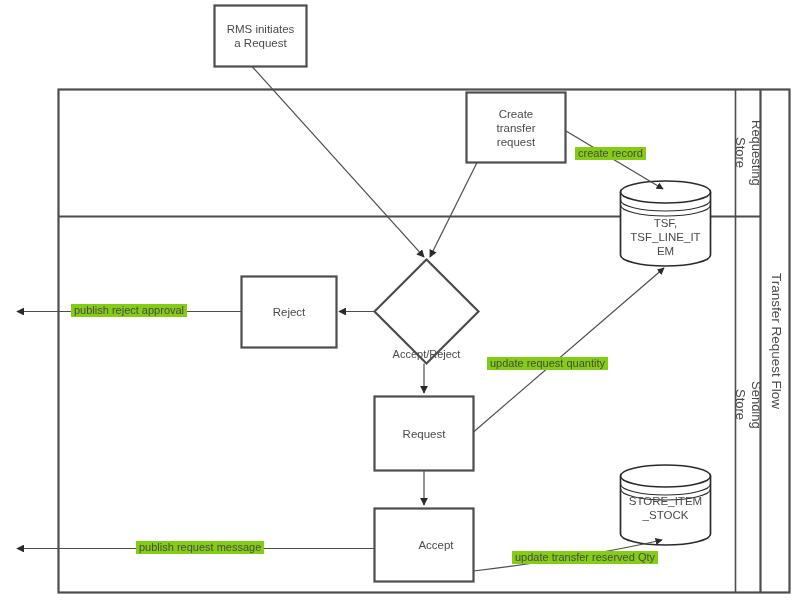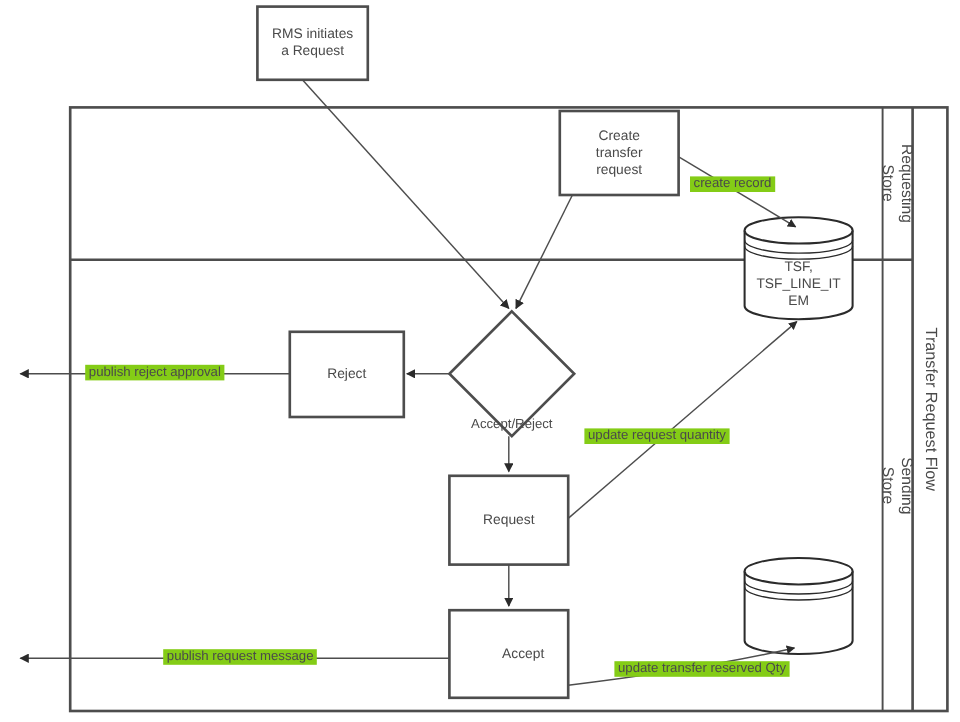--- a/index.html
+++ b/index.html
@@ -168,20 +168,22 @@
 request</div>
 
   <div class="node-label" style="left:376px;top:300px;width:101px;height:22px;font-size:11px;margin-top:43px;">Accept/Reject</div>
 
   <div class="node-label" style="left:241px;top:276px;width:96px;height:72px;text-align:right;">Reject</div>
 
   <div class="node-label" style="left:374px;top:396px;width:100px;height:75px;">Request</div>
 
   <div class="node-label" style="left:374px;top:508px;width:100px;height:74px;margin-left:12px;">Accept</div>
 
+  <div class="node-label" style="left:621px;top:491px;width:89px;height:34px;">STORE_ITEM
+_STOCK</div>
 
   <div class="edge-label" style="left:575px;top:147px;">create record</div>
 
   <div class="edge-label" style="left:71px;top:304px;">publish reject approval</div>
 
   <div class="edge-label" style="left:487px;top:357px;">update request quantity</div>
 
   <div class="edge-label" style="left:136px;top:541px;">publish request message</div>
 
   <div class="edge-label" style="left:512px;top:551px;">update transfer reserved Qty</div>

